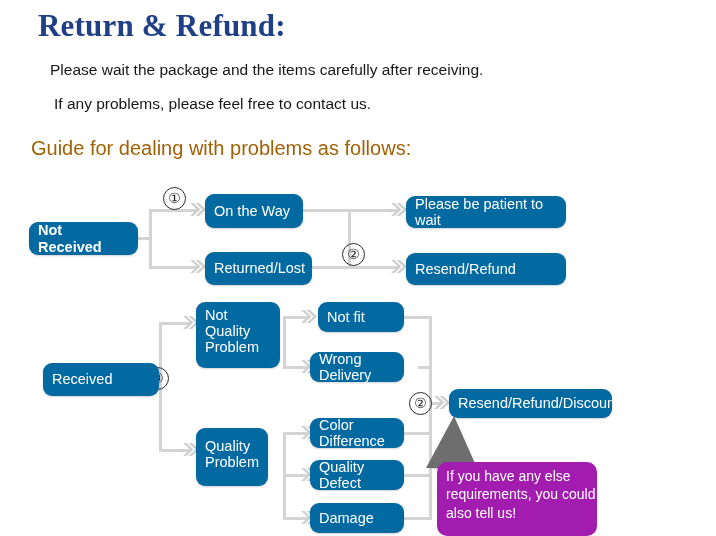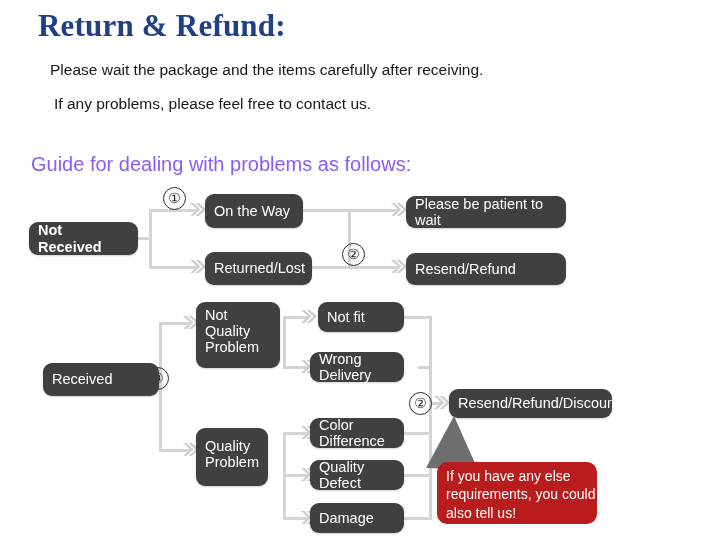--- a/index.html
+++ b/index.html
@@ -21,27 +21,27 @@
   .subline{
     position:absolute;
     font-family:"Liberation Sans", sans-serif;
     font-size:15.5px;color:#171717;white-space:nowrap;
   }
   .sub1{left:50px;top:61px;}
   .sub2{left:54px;top:95px;}
   .guide{
     position:absolute;left:31px;top:137px;
     font-family:"Liberation Sans", sans-serif;
-    font-size:20px;color:#8b5cf6;white-space:nowrap;margin-top:16px;
+    font-size:20px;color:#a16207;white-space:nowrap;
   }
 
   
   .node{
     position:absolute;
-    background:#404040;
+    background:#0369a1;
     border-radius:9px;
     color:#ffffff;
     font-family:"Liberation Sans", sans-serif;
     font-size:14.5px;
     display:flex;align-items:center;
     box-sizing:border-box;
     padding:0 9px;
     box-shadow:0 1px 2px rgba(0,0,0,.18);
     line-height:1.12;
   }
@@ -64,22 +64,22 @@
     border:1.6px solid #2b2b2b;
     color:#1d1d1d;background:transparent;
     font-family:"Liberation Serif", serif;
     font-size:14px;
     display:flex;align-items:center;justify-content:center;
     box-sizing:border-box;
   }
 
   
   .bubble{
-    position:absolute;left:437px;top:462px;width:160px;height:62px;
-    background:#b91c1c;border-radius:10px;
+    position:absolute;left:437px;top:462px;width:160px;height:74px;
+    background:#a21caf;border-radius:10px;
     color:#ffffff;font-size:14px;line-height:1.32;
     box-sizing:border-box;padding:5px 9px 0 9px;
     font-family:"Liberation Sans", sans-serif;
   }
   .bubble span{display:block;white-space:nowrap;}
   .bubble-tail{position:absolute;left:418px;top:408px;width:90px;height:70px;}
 </style>
 </head>
 <body>
 

